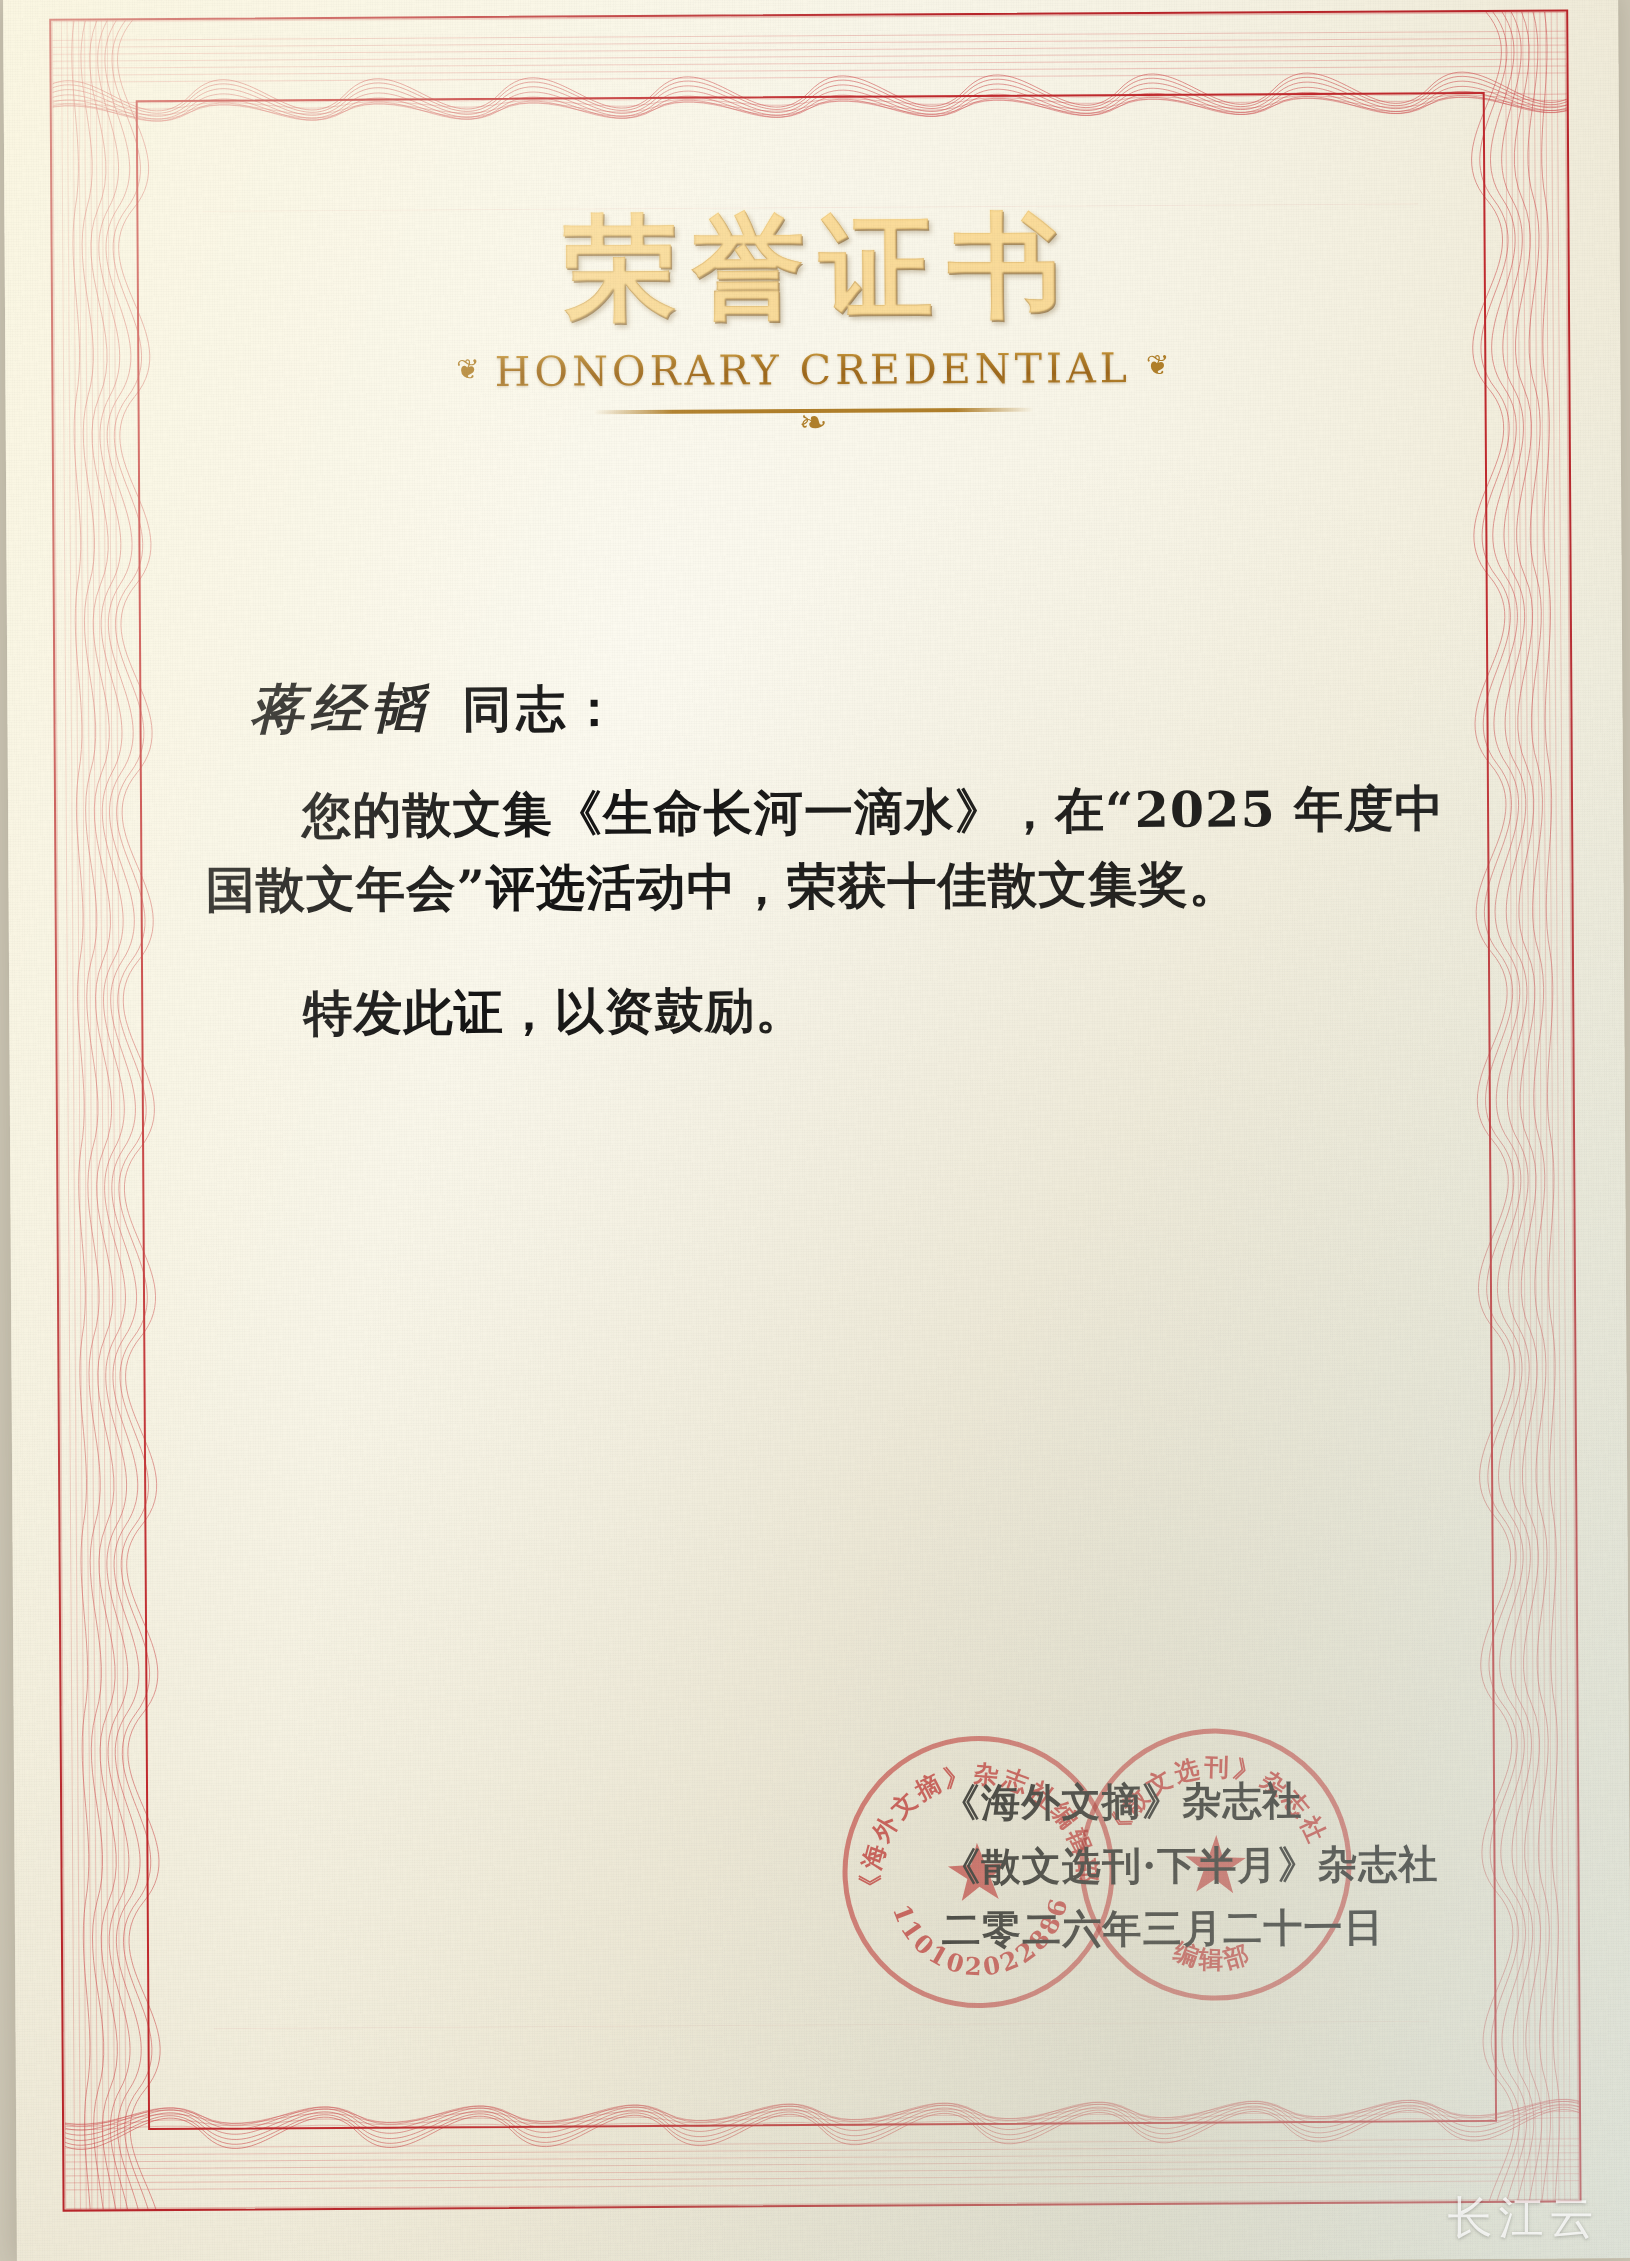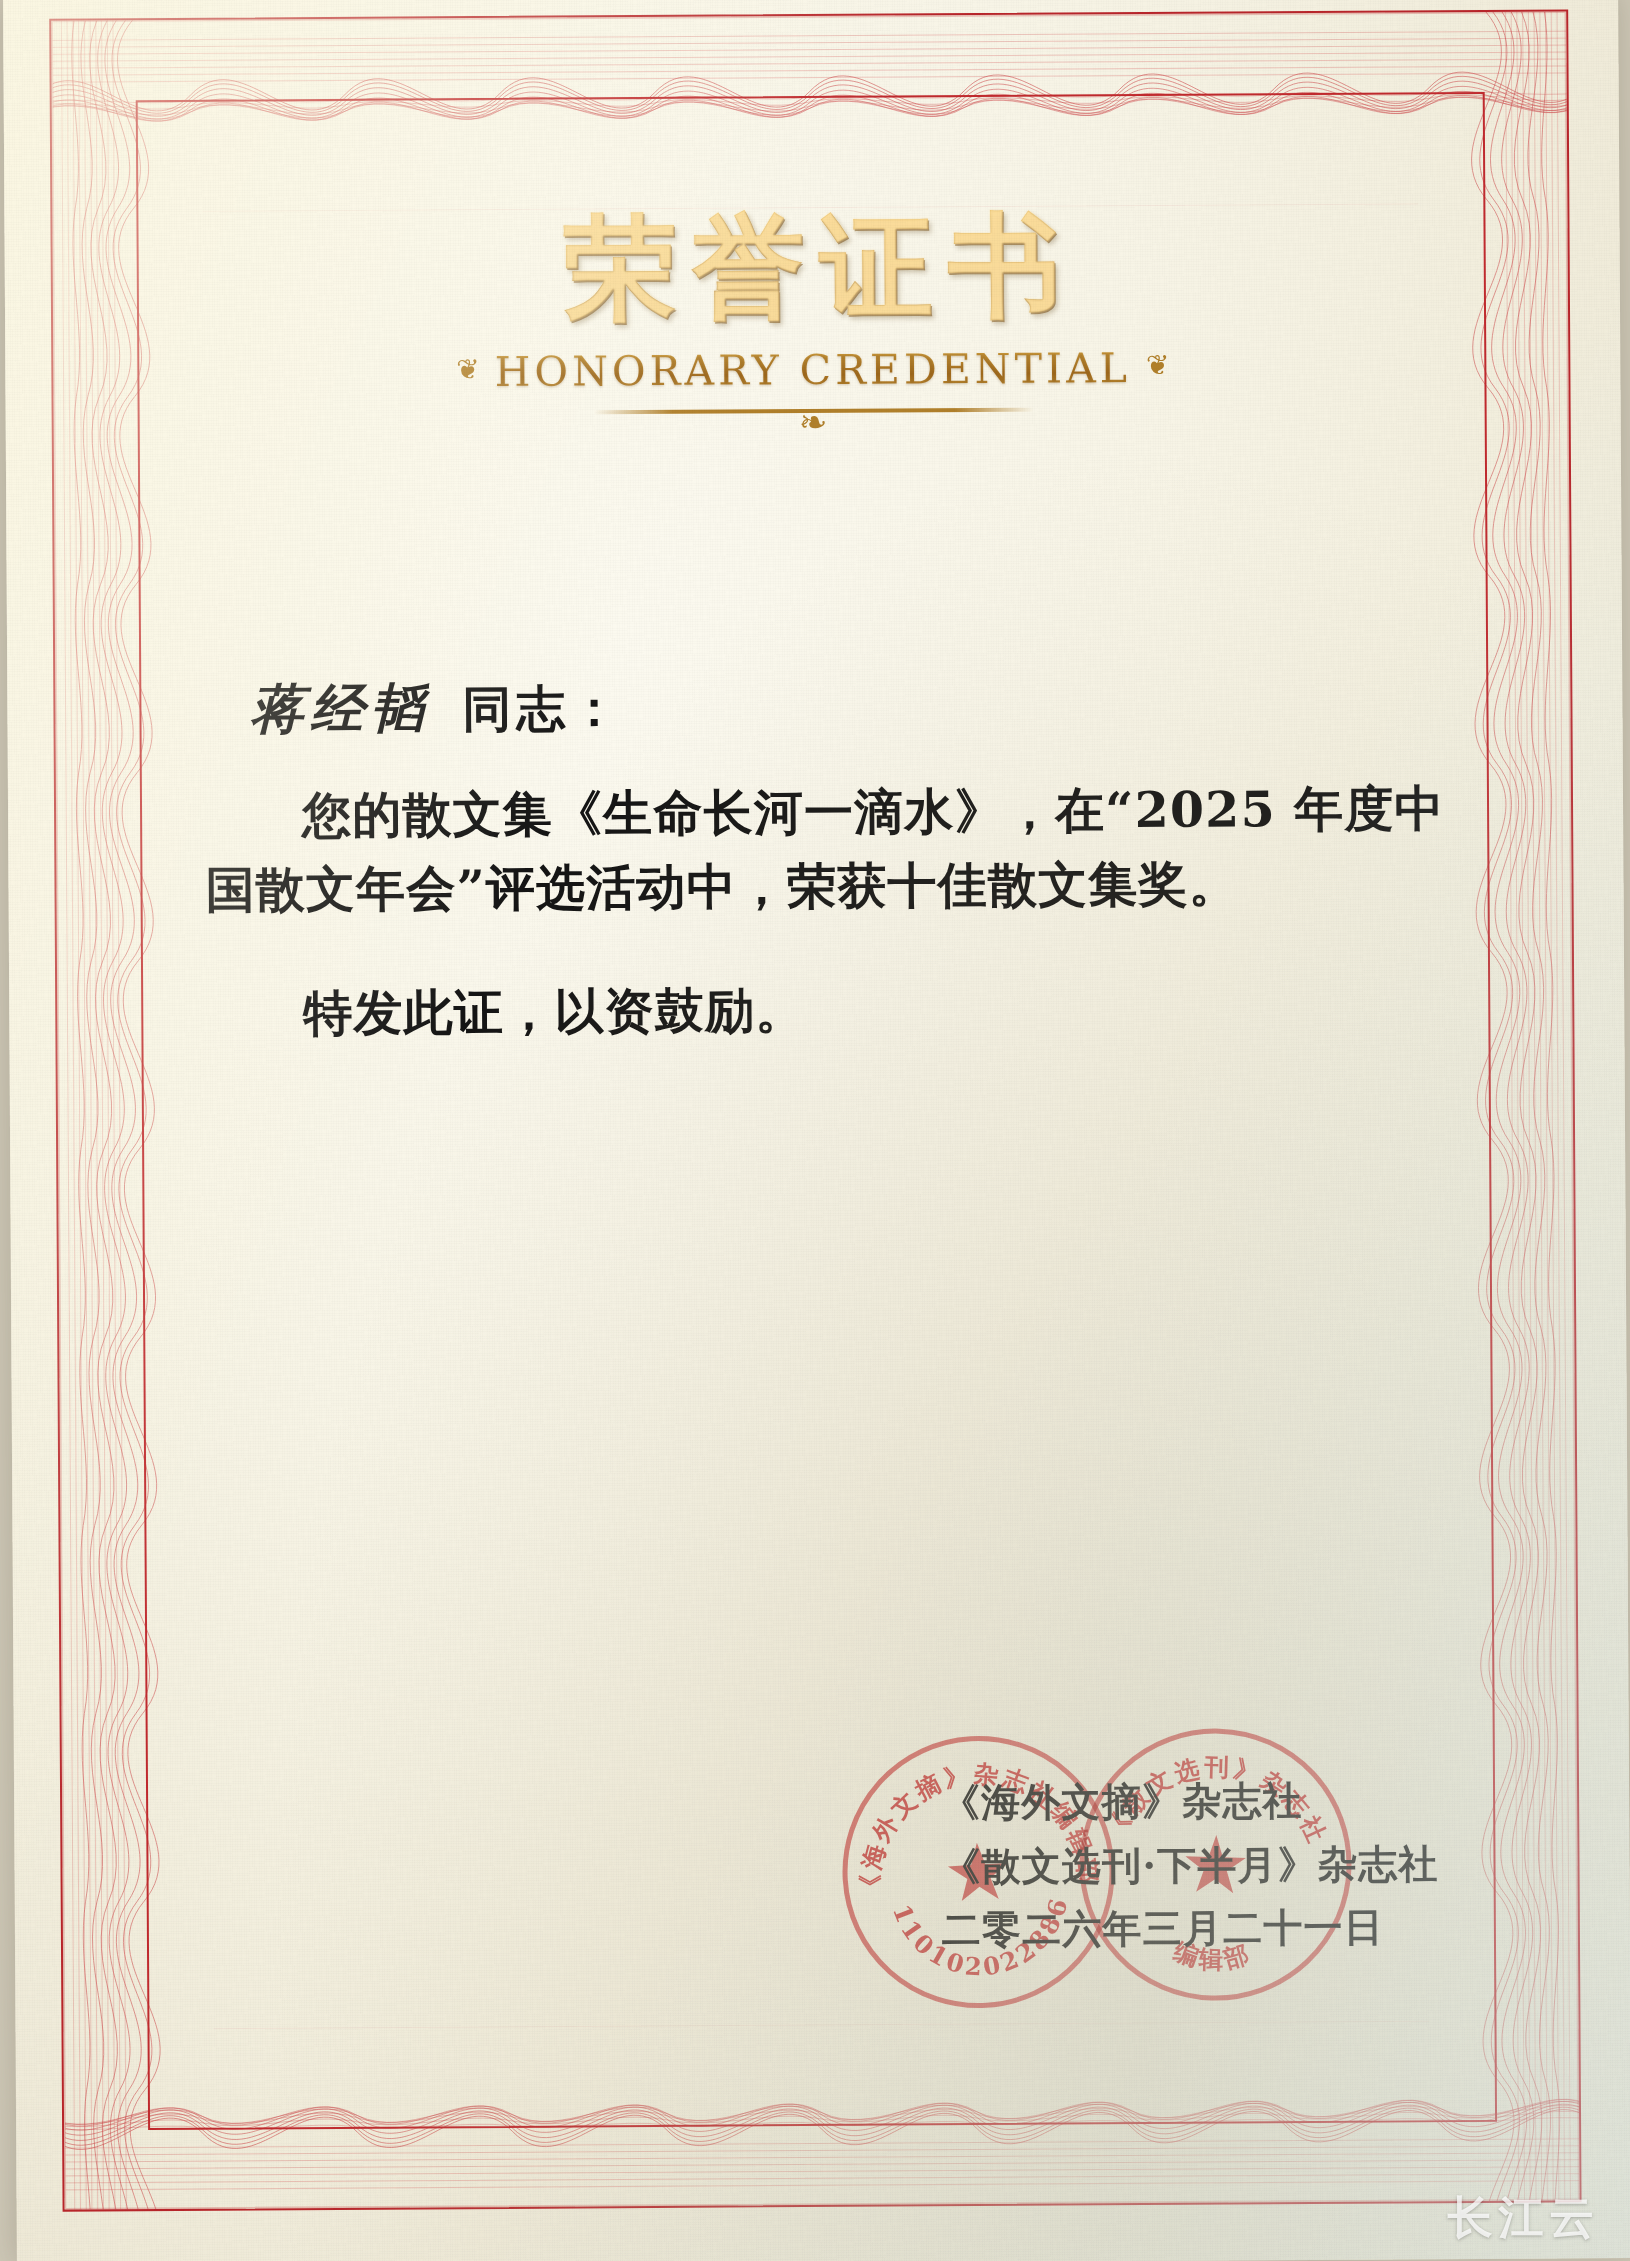--- a/index.html
+++ b/index.html
@@ -238,21 +238,21 @@
     letter-spacing: 6px;
   }
 
   
   .watermark {
     position: absolute;
     right: 31px;
     bottom: 12.7px;
     color: rgba(255,255,255,.78);
     font-size: 45px;
-    font-weight: 700;
+    font-weight: 400;
     letter-spacing: 5.8px;
     text-shadow: 0 1.2px 3.5px rgba(0,0,0,.25);
     font-family: "DejaVu Sans", "Liberation Sans", sans-serif;
     text-align: right;
   }
 
   
   .grain {
     position: absolute;
     inset: 0;

